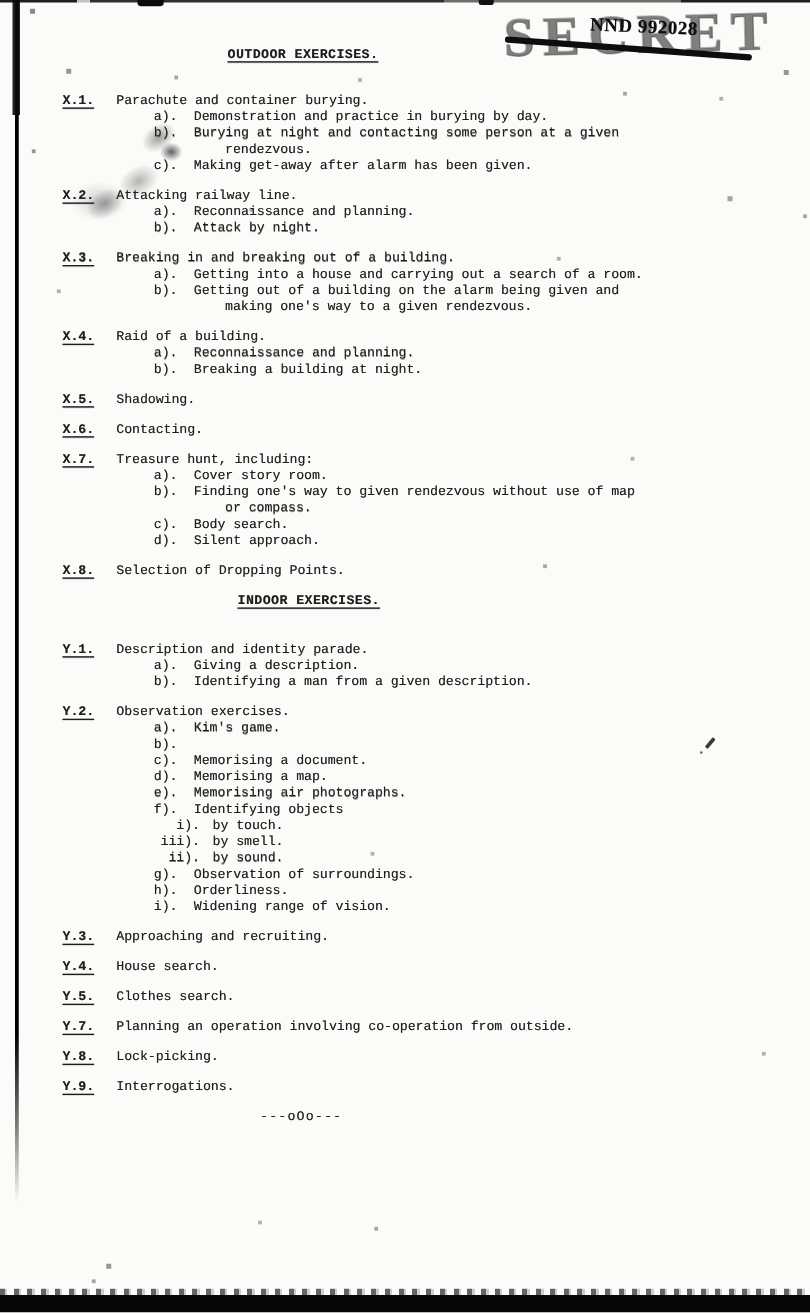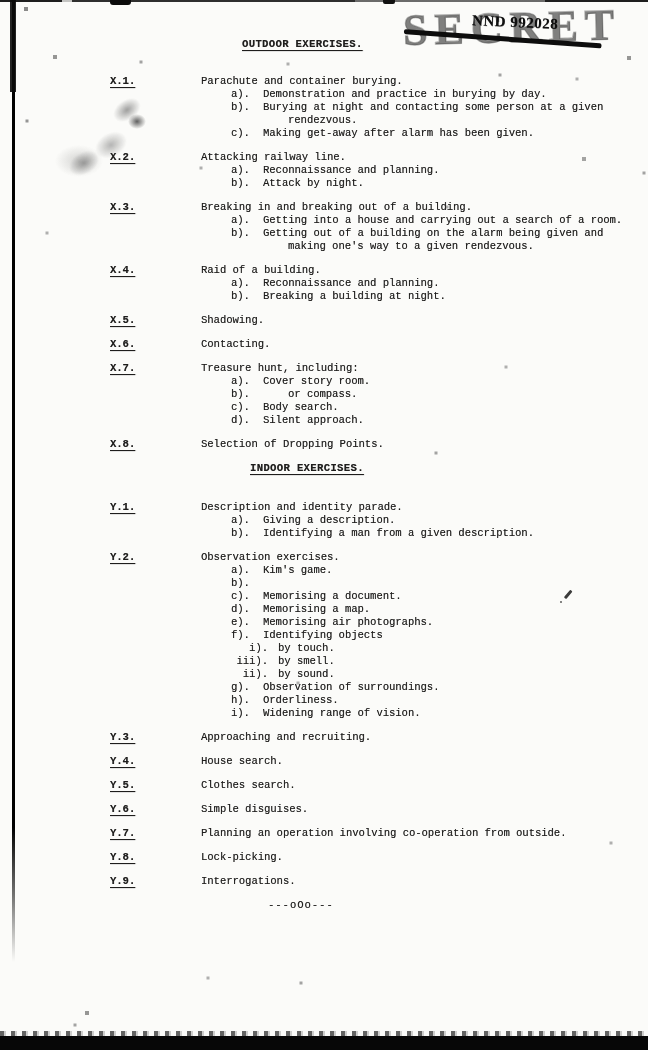--- a/index.html
+++ b/index.html
@@ -6,30 +6,30 @@
   body{
     width:648px;height:1050px;position:relative;overflow:hidden;
     background:#fbfbf9;
     font-family:"Liberation Mono","DejaVu Sans Mono",monospace;
     font-size:10.5px;line-height:13px;color:#1e1d1c;
   }
   #doc{
     position:absolute;top:0;left:0;width:648px;height:1050px;
     text-shadow:0.2px 0.2px 0.35px rgba(25,25,25,.55);
   }
-  .content{padding:38px 0 0 110px;font-family:Liberation Mono, monospace;}
+  .content{padding:38px 0 0 50px;font-family:Liberation Mono, monospace;}
   .heading-wrap{margin-bottom:24px;}
   .heading{
     display:inline-block;font-weight:bold;letter-spacing:.4px;
     text-decoration:underline;text-decoration-thickness:1.3px;text-underline-offset:2.5px;
   }
   #heading-outdoor{margin-left:132px;}         
   .heading-wrap.indoor{margin-top:2px;margin-bottom:26px;}
   #heading-indoor{margin-left:140px;}          
-  .entry{display:flex;align-items:flex-start;margin-bottom:11px;gap:48px;}
+  .entry{display:flex;align-items:flex-start;margin-bottom:11px;}
   .entry-num{width:43px;flex:none;}
   .entry-num .u{
     text-decoration:underline;text-decoration-thickness:1.4px;text-underline-offset:2.5px;
     font-weight:bold;
   }
   .entry-body{flex:1;}
   .sub{display:flex;margin-left:30px;}
   .sub-label{width:32px;flex:none;}
   .sub-text{white-space:pre;}
   .cont{margin-left:25px;white-space:pre;}
@@ -217,20 +217,21 @@
             <div class="entry-title">Treasure hunt, including:</div>
             <div class="sub">
               <div class="sub-label">a).</div>
               <div>
                 <div class="sub-text">Cover story room.</div>
               </div>
             </div>
             <div class="sub">
               <div class="sub-label">b).</div>
               <div>
+                <div class="sub-text">Finding one's way to given rendezvous without use of map</div>
                 <div class="cont">or compass.</div>
               </div>
             </div>
             <div class="sub">
               <div class="sub-label">c).</div>
               <div>
                 <div class="sub-text">Body search.</div>
               </div>
             </div>
             <div class="sub">
@@ -350,26 +351,20 @@
         <div class="entry">
           <div class="entry-num"><span class="u">Y.4.</span></div>
           <div class="entry-body">
             <div class="entry-title">House search.</div>
           </div>
         </div>
         <div class="entry">
           <div class="entry-num"><span class="u">Y.5.</span></div>
           <div class="entry-body">
             <div class="entry-title">Clothes search.</div>
-          </div>
-        </div>
-        <div class="entry">
-          <div class="entry-num"><span class="u">Y.6.</span></div>
-          <div class="entry-body">
-            <div class="entry-title">Simple disguises.</div>
           </div>
         </div>
         <div class="entry">
           <div class="entry-num"><span class="u">Y.7.</span></div>
           <div class="entry-body">
             <div class="entry-title">Planning an operation involving co-operation from outside.</div>
           </div>
         </div>
         <div class="entry">
           <div class="entry-num"><span class="u">Y.8.</span></div>

